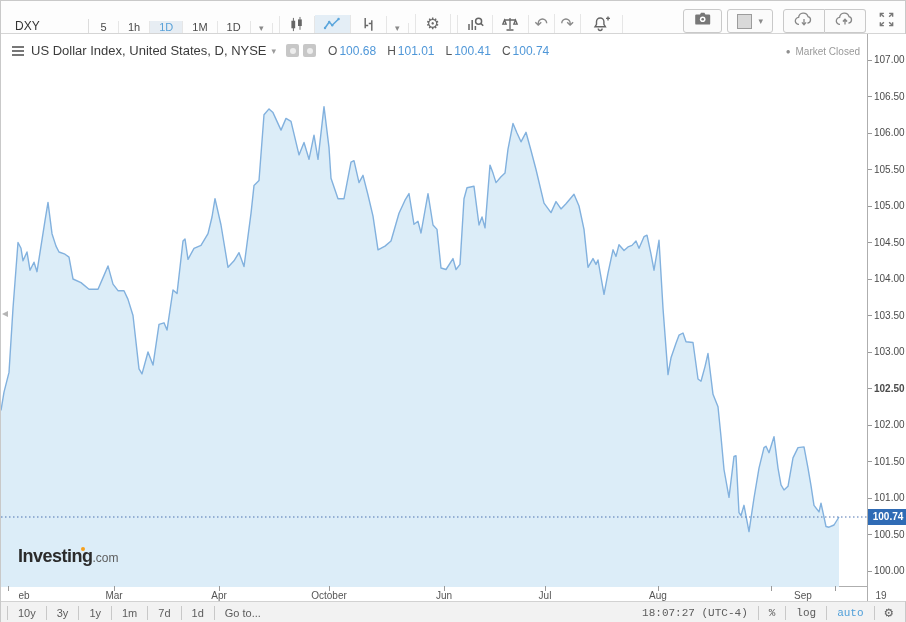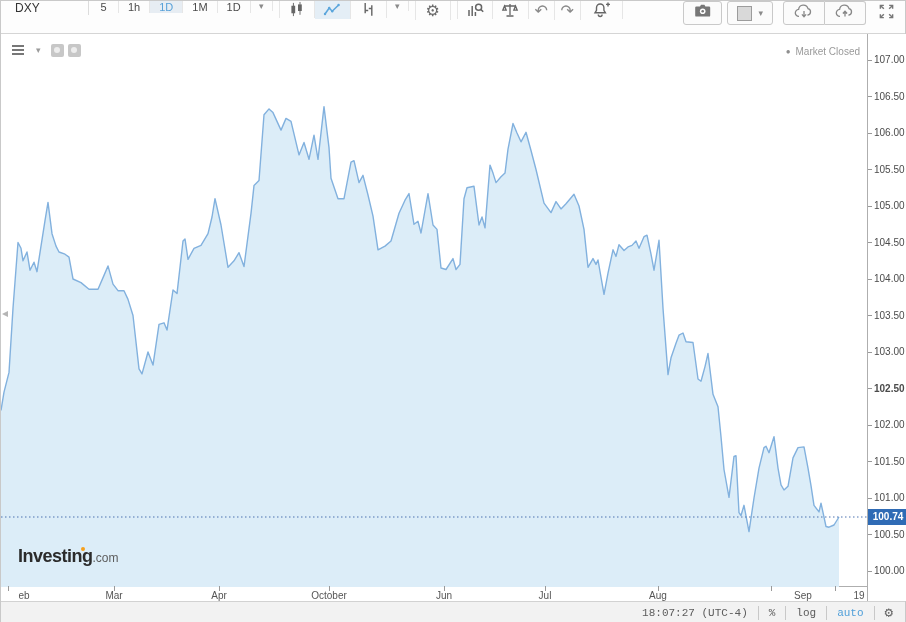--- a/index.html
+++ b/index.html
@@ -2,21 +2,21 @@
 <html><head>
 <meta charset="utf-8">
 <style>
   * { margin:0; padding:0; box-sizing:border-box; }
   html,body { background:#fff; }
   body { font-family:"Liberation Sans", sans-serif; width:906px; height:622px; overflow:hidden; }
   .app { position:relative; width:906px; height:622px; background:#fff; border:1px solid #c9c9c9; }
 
   
   .topbar { position:absolute; top:0; left:0; width:100%; height:33px; background:#fdfdfd;
-            border-bottom:1px solid #d5d5d5; display:flex; align-items:flex-start; }
+            border-bottom:1px solid #d5d5d5; display:flex; align-items:flex-end; }
   .symbol-box { width:88px; display:flex; align-items:center; padding-left:14px;
                 border-right:1px solid #dcdcdc; font-size:12px; color:#333; cursor:text; }
   .intervals { display:flex; align-items:stretch; }
   .tb-int { min-width:30px; padding:0 9px; display:flex; align-items:center; justify-content:center;
             font-size:11px; color:#4a4a4a; border-right:1px solid #e6e6e6; background:transparent; cursor:pointer; }
   .tb-int.active { background:#e7edf3; color:#58a1d9; }
   .tb-caret { width:22px; display:flex; align-items:center; justify-content:center;
               font-size:9px; color:#8a8a8a; border-right:1px solid #e6e6e6; cursor:pointer; }
   .tb-ico { width:36px; display:flex; align-items:center; justify-content:center;
             border-right:1px solid #e6e6e6; cursor:pointer; color:#666; }
@@ -231,26 +231,33 @@
     </div>
 
     <span class="collapse-arrow">◂</span>
 
     <div class="chart-header">
       <span class="menu-ico">
           <i></i>
           <i></i>
           <i></i>
         </span>
+      <span class="chart-title">US Dollar Index, United States, D, NYSE</span>
       <span class="hdr-caret">▾</span>
       <span class="mini-sq">
           <i></i>
         </span>
       <span class="mini-sq">
           <i></i>
+        </span>
+      <span class="ohlc" id="ohlc">
+          <span class="ohlc-item"><span class="k">O</span><span class="v">100.68</span></span>
+          <span class="ohlc-item"><span class="k">H</span><span class="v">101.01</span></span>
+          <span class="ohlc-item"><span class="k">L</span><span class="v">100.41</span></span>
+          <span class="ohlc-item"><span class="k">C</span><span class="v">100.74</span></span>
         </span>
     </div>
 
     <div class="market-status">
       <span class="dot">●</span>
       <span>Market Closed</span>
     </div>
 
     <div class="price-axis" id="price-axis">
       <div class="price-tag" id="price-tag" style="top: 474.98px; background: rgb(47, 107, 181);">
@@ -290,24 +297,33 @@
       <span class="t-label" style="left: 328px;">October</span>
       <div class="t-tick" style="left: 443px;"></div>
       <span class="t-label" style="left: 443px;">Jun</span>
       <div class="t-tick" style="left: 544px;"></div>
       <span class="t-label" style="left: 544px;">Jul</span>
       <div class="t-tick" style="left: 657px;"></div>
       <span class="t-label" style="left: 657px;">Aug</span>
       <div class="t-tick" style="left: 770px;"></div>
       <span class="t-label" style="left: 802px;">Sep</span>
       <div class="t-tick" style="left: 834px;"></div>
-      <span class="t-label" style="left: 858px;">19</span>
+      <span class="t-label" style="left: 880px;">19</span>
     </div>
 
   <div class="bottombar">
+    <div class="ranges" id="ranges">
+        <span class="range-item">10y</span>
+        <span class="range-item">3y</span>
+        <span class="range-item">1y</span>
+        <span class="range-item">1m</span>
+        <span class="range-item">7d</span>
+        <span class="range-item">1d</span>
+        <span class="range-item">Go to...</span>
+      </div>
     <div class="bb-right">
       <span class="bb-item plain">18:07:27 (UTC-4)</span>
       <span class="bb-item">%</span>
       <span class="bb-item">log</span>
       <span class="bb-item auto">auto</span>
       <span class="bb-gear"><span>⚙</span></span>
     </div>
   </div>
 
 </div>

